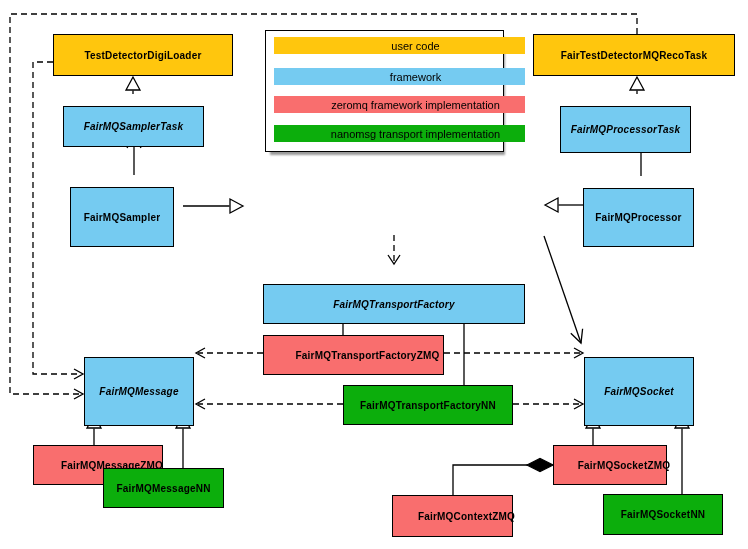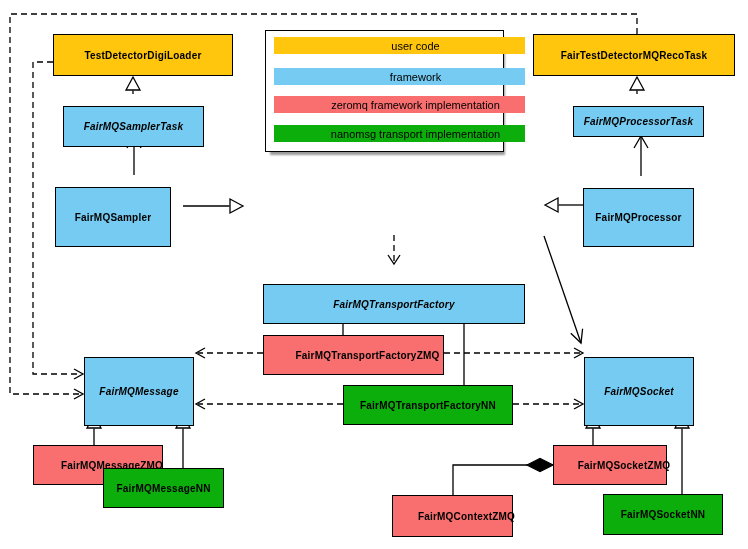--- a/index.html
+++ b/index.html
@@ -167,24 +167,24 @@
 
   <div class="node gold" style="left:53px;top:34px;width:180px;height:42px">
     <span>TestDetectorDigiLoader</span>
   </div>
   <div class="node gold" style="left:533px;top:34px;width:202px;height:42px">
     <span>FairTestDetectorMQRecoTask</span>
   </div>
   <div class="node blue abstract" style="left:63px;top:94px;width:141px;height:41px">
     <span>FairMQSamplerTask</span>
   </div>
-  <div class="node blue abstract" style="left:573px;top:94px;width:131px;height:31px">
+  <div class="node blue abstract" style="left:560px;top:94px;width:131px;height:47px">
     <span>FairMQProcessorTask</span>
   </div>
-  <div class="node blue" style="left:55px;top:175px;width:116px;height:60px">
+  <div class="node blue" style="left:70px;top:175px;width:104px;height:60px">
     <span>FairMQSampler</span>
   </div>
   <div class="node blue" style="left:583px;top:176px;width:111px;height:59px">
     <span>FairMQProcessor</span>
   </div>
   <div class="node blue abstract" style="left:263px;top:272px;width:262px;height:40px">
     <span>FairMQTransportFactory</span>
   </div>
   <div class="node red" style="left:263px;top:335px;width:181px;height:40px">
     <span>FairMQTransportFactoryZMQ</span>

